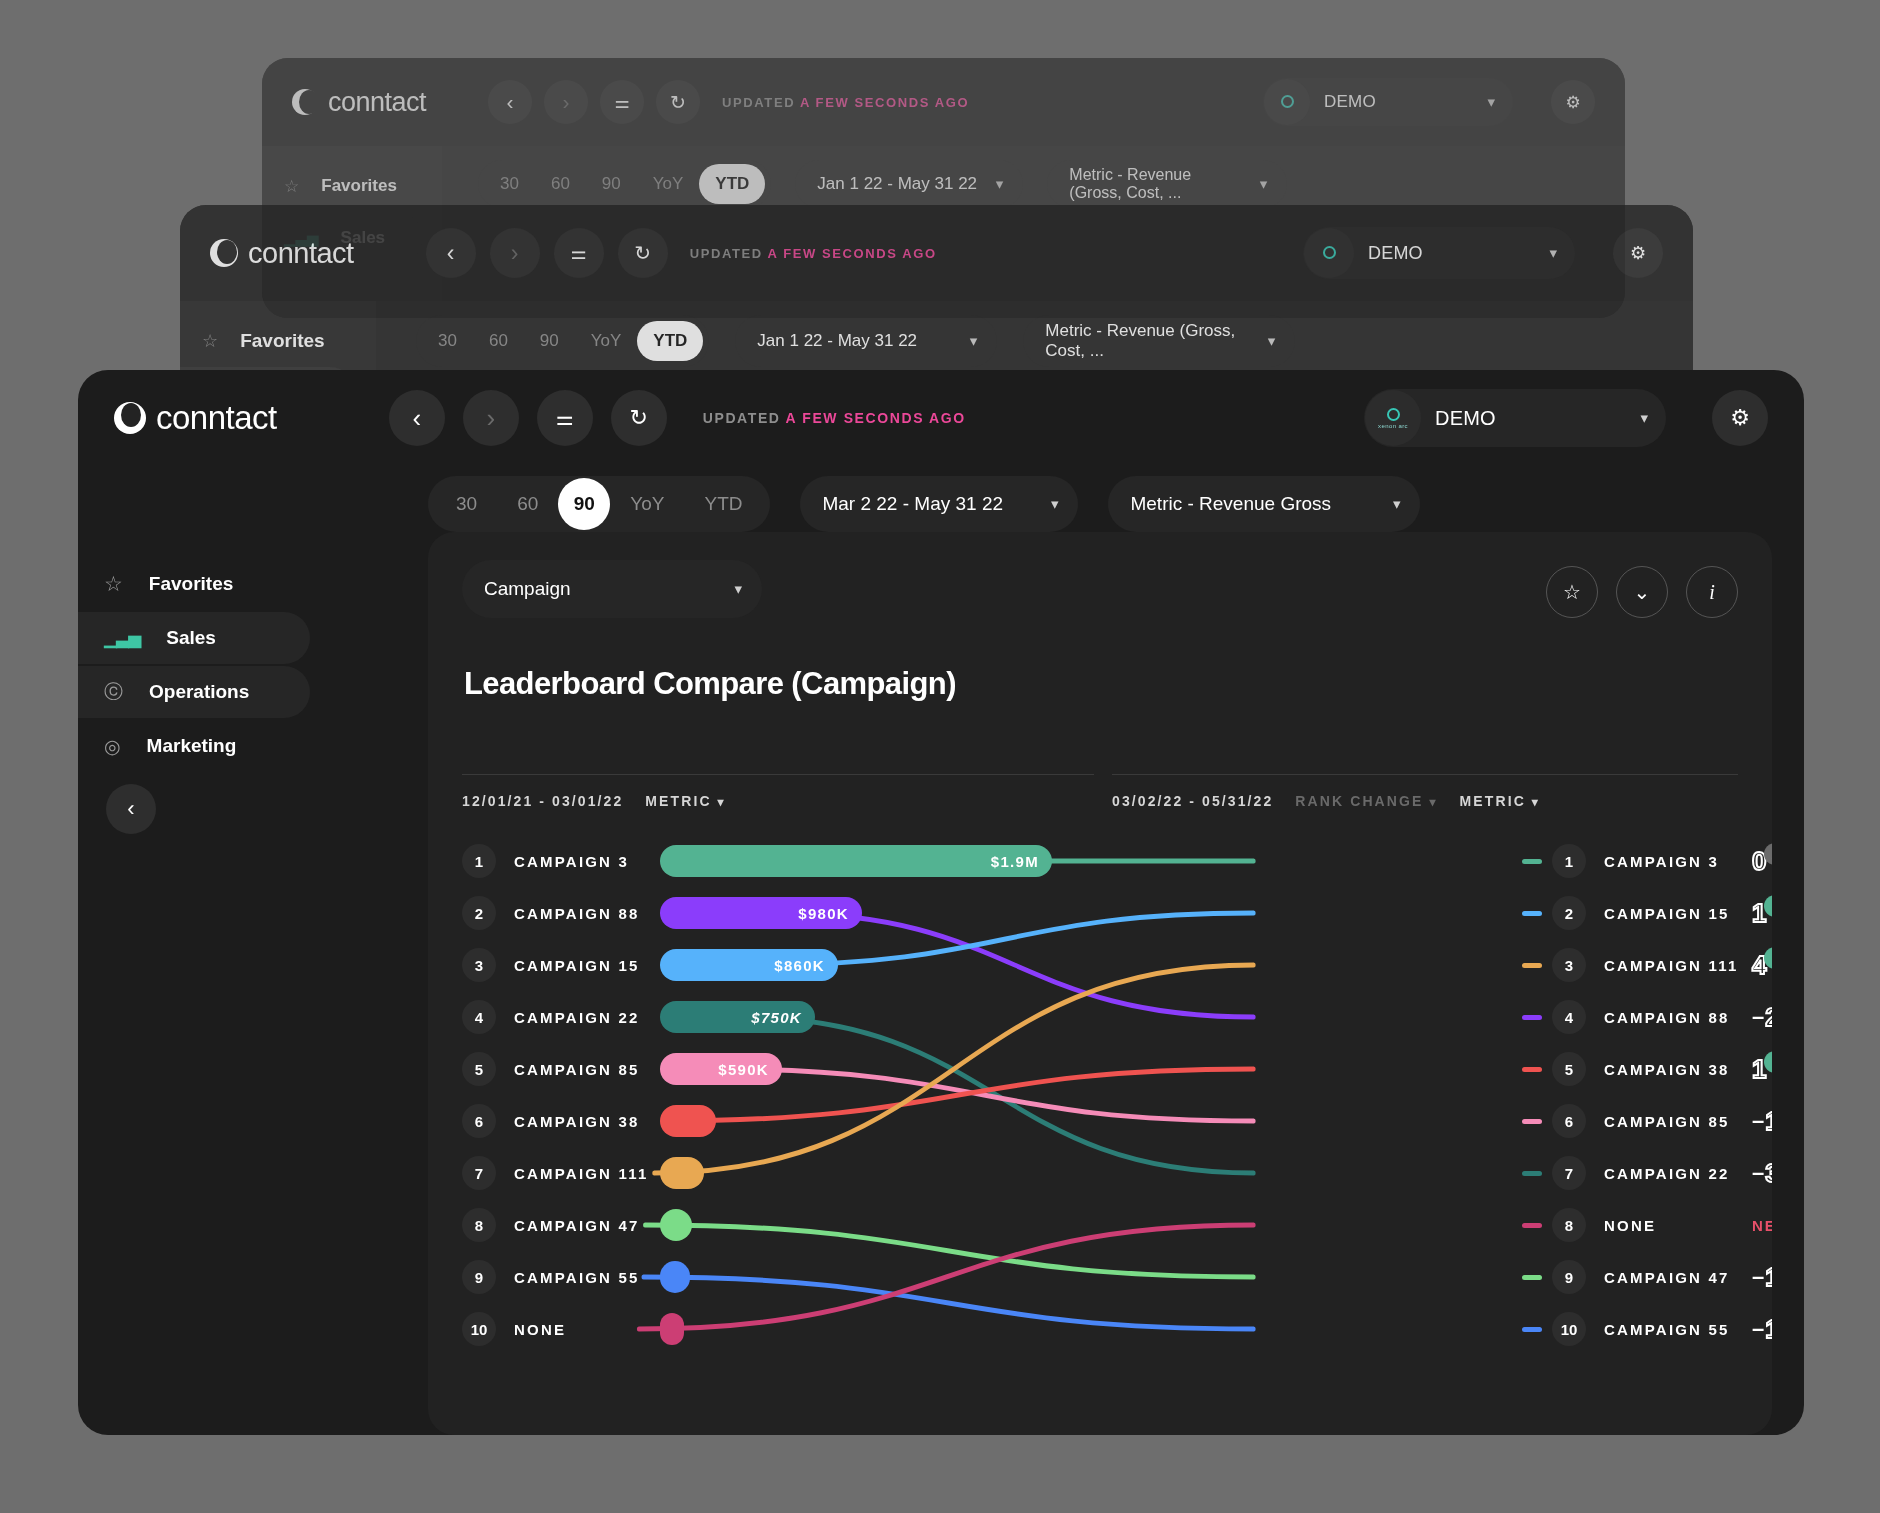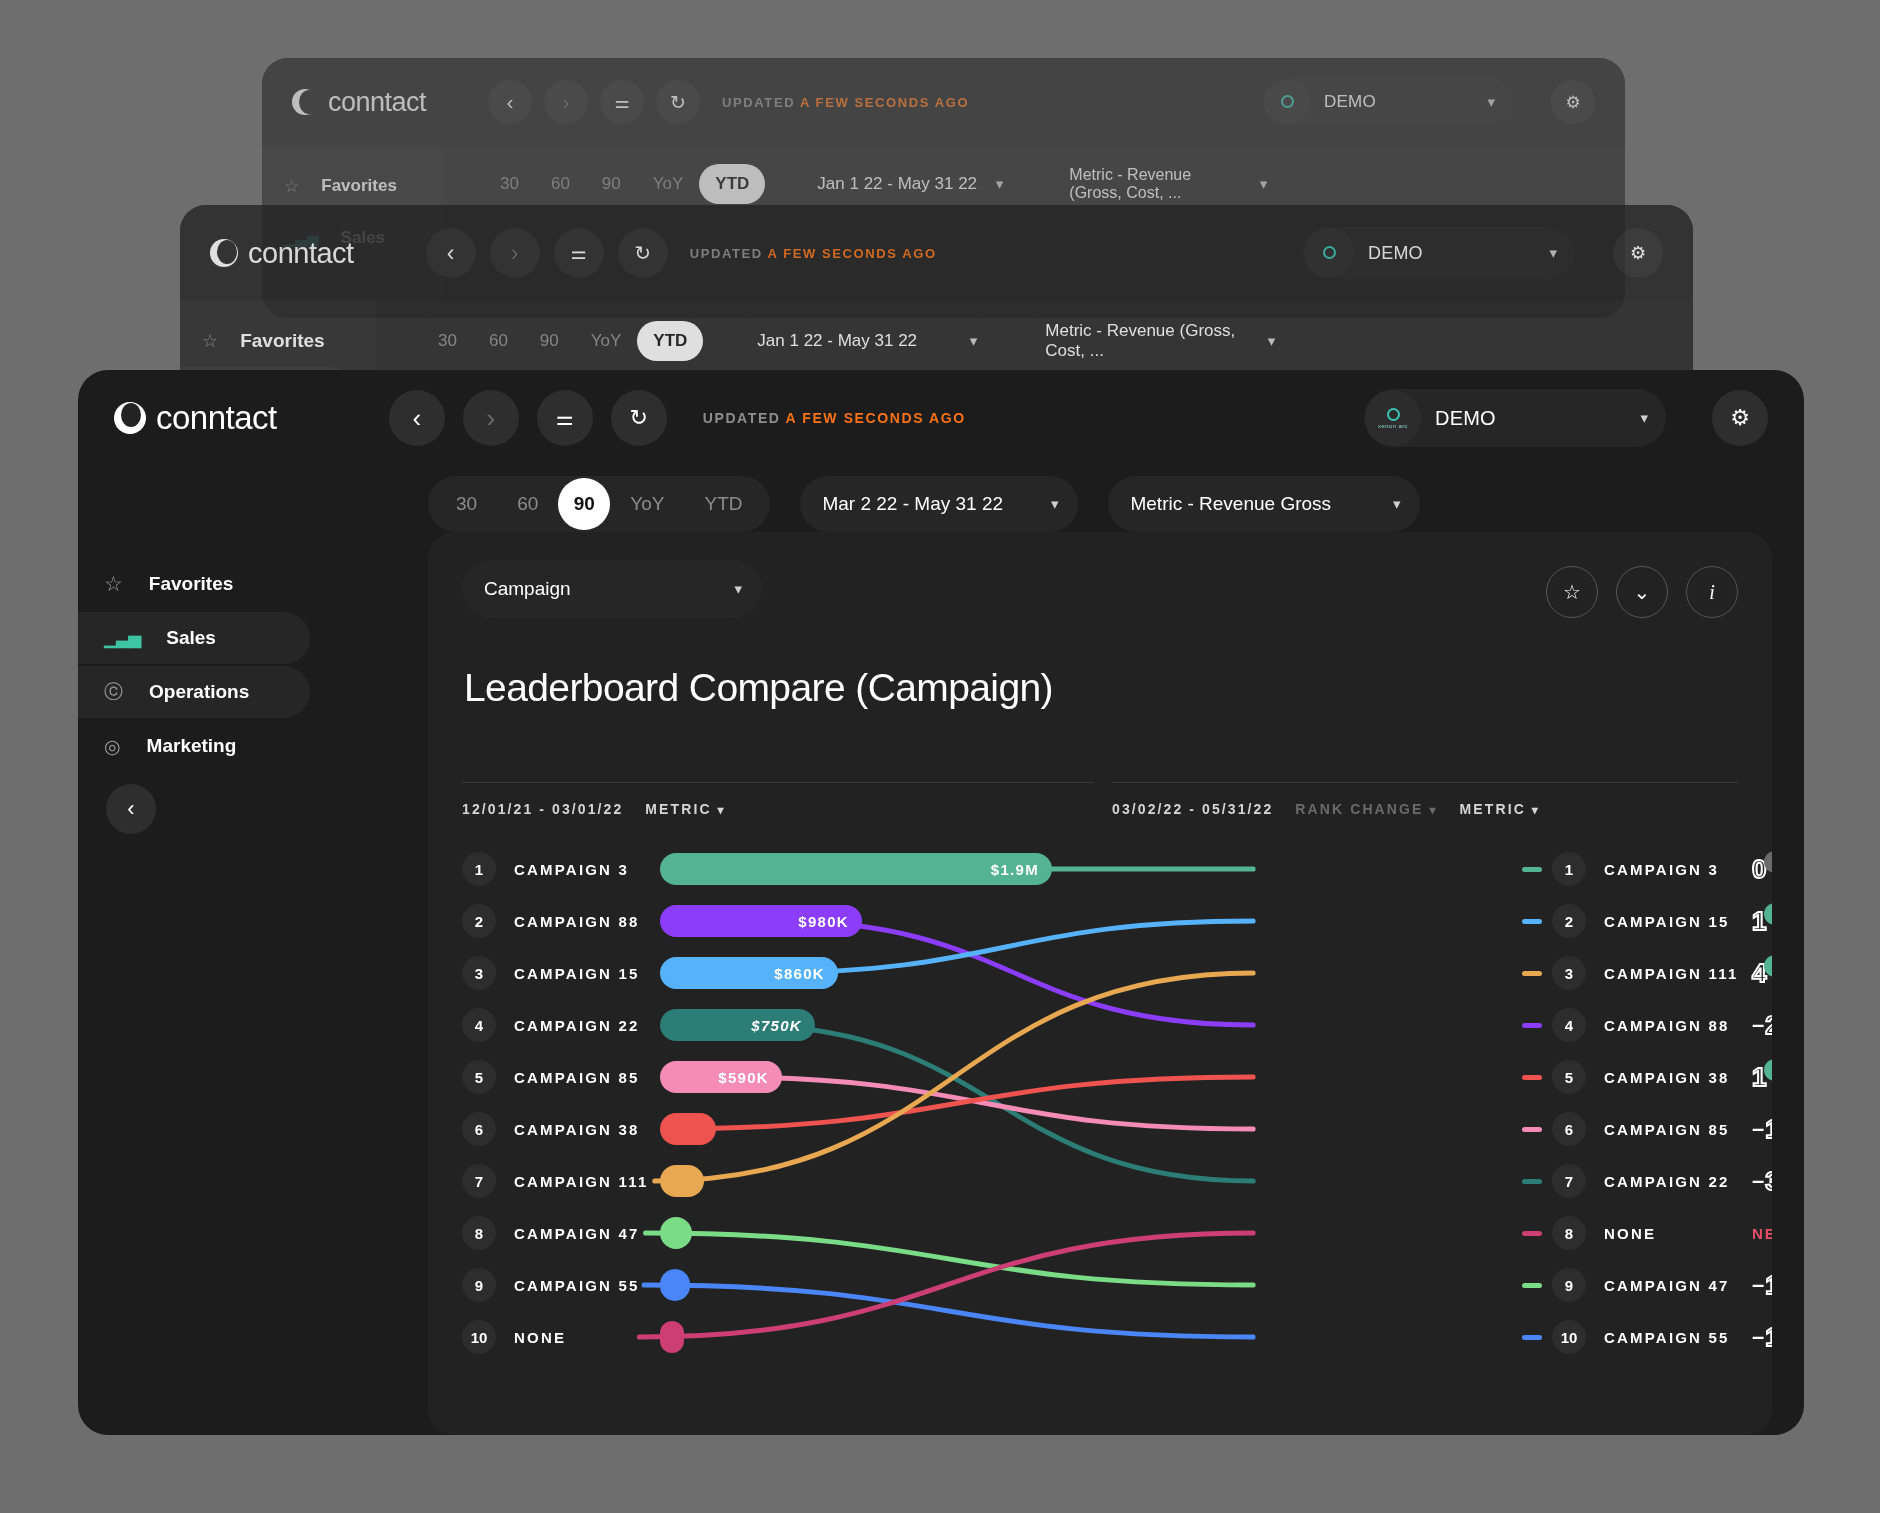--- a/index.html
+++ b/index.html
@@ -38,21 +38,21 @@
   .rnd {
     border-radius: 50%;
     background: #2e2e2e;
     display:flex; align-items:center; justify-content:center;
     color:#fff; flex:0 0 auto;
   }
   .rnd.dim { color:#6a6a6a; }
 
   .updated { font-size: 13px; letter-spacing: 1.6px; font-weight: 700; white-space: nowrap;}
   .updated .lbl { color:#8e8e8e; }
-  .updated .val { color:#f97316; }
+  .updated .val { color:#ec4899; }
 
   .pillgroup {
     background: #262626; border-radius: 40px; display:flex; align-items:center;
     padding: 0 6px; height: 48px;
   }
   .pillgroup .seg {
     color:#8d8d8d; font-size:17px; padding: 0 16px; height: 40px; line-height:40px;
     border-radius: 40px;
   }
   .pillgroup .seg.on { background:#fff; color:#111; font-weight:700; min-width: 48px; text-align:center;}
@@ -102,21 +102,21 @@
   .collapse { position:absolute; left: 28px; top: 252px; width:50px;height:50px; font-size:22px; }
 
   .content { flex:1 1 auto; padding-right: 32px; }
   .card { background:#222; border-radius: 26px; height: 100%; padding: 28px 34px; position:relative; overflow:hidden;}
 
   .cardtop { display:flex; align-items:flex-end; }
   .cardtop .select { width: 300px; height: 58px; font-size:19px;}
   .cardactions { margin-left:auto; display:flex; gap: 18px; }
   .obtn { width:52px;height:52px;border-radius:50%;border:1px solid #555; display:flex;align-items:center;justify-content:center;color:#fff;font-size:20px;}
 
-  .title { color:#fff; font-size: 39px; font-weight:400; letter-spacing:-0.6px; margin: 48px 0 0 2px; }
+  .title { color:#fff; font-size: 31px; font-weight:700; letter-spacing:-0.6px; margin: 48px 0 0 2px; }
 
   .hdrrow { display:flex; margin-top: 72px; }
   .hdrcol { border-top: 1px solid #3a3a3a; padding-top: 18px; display:flex; align-items:center; gap: 22px;}
   .hdrcol.left { width: 632px; }
   .hdrcol.right { flex:1 1 auto; margin-left: 18px;}
   .hdrtxt { color:#d6d6d6; font-size:14px; font-weight:700; letter-spacing:2.1px; white-space:nowrap;}
   .hdrtxt.mut { color:#6a6a6a; }
 
   
   .board { position:relative; margin-top: 26px; height: 470px; }

